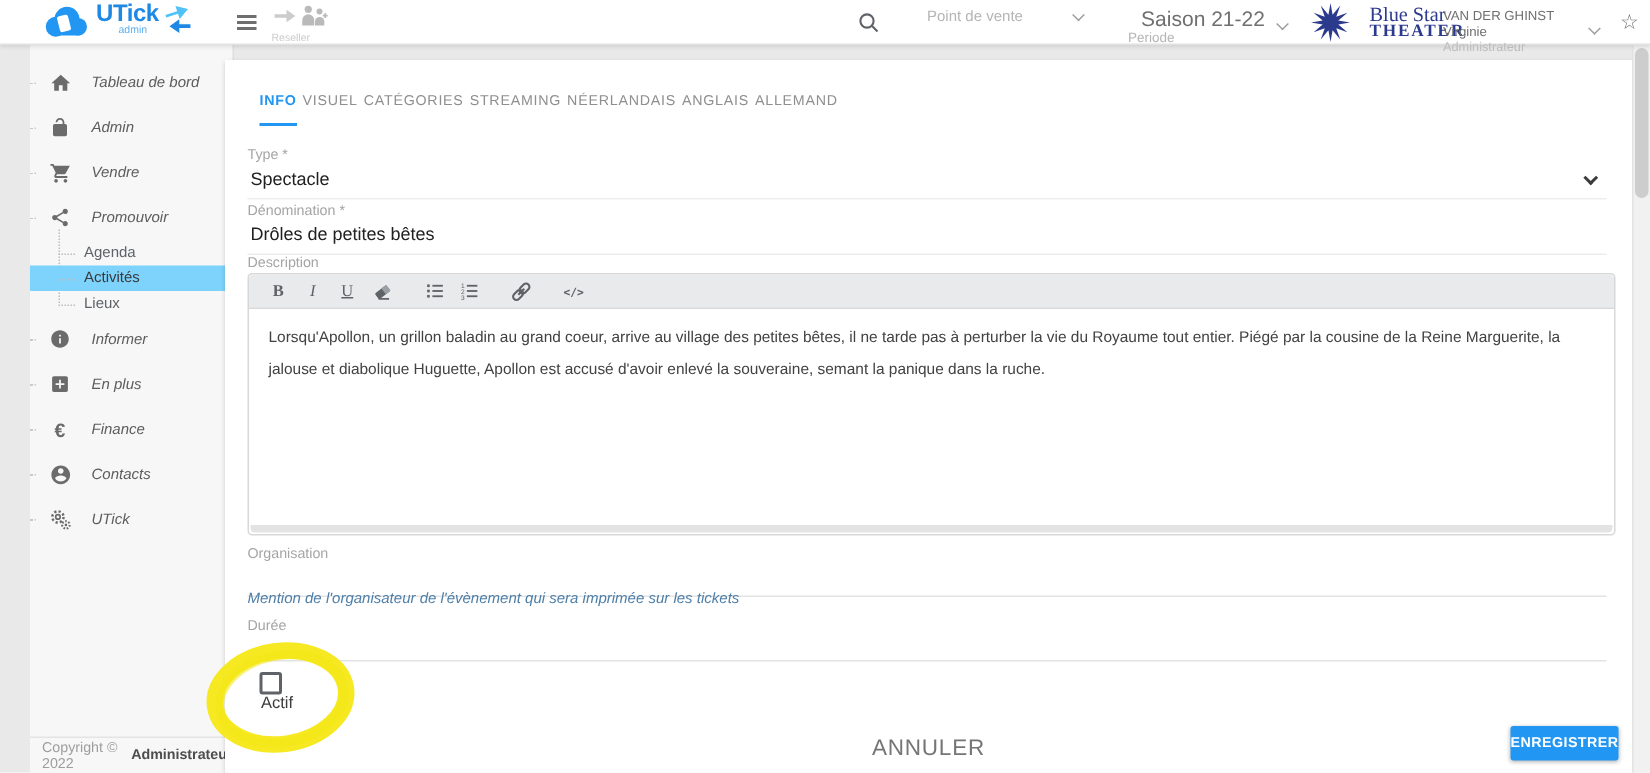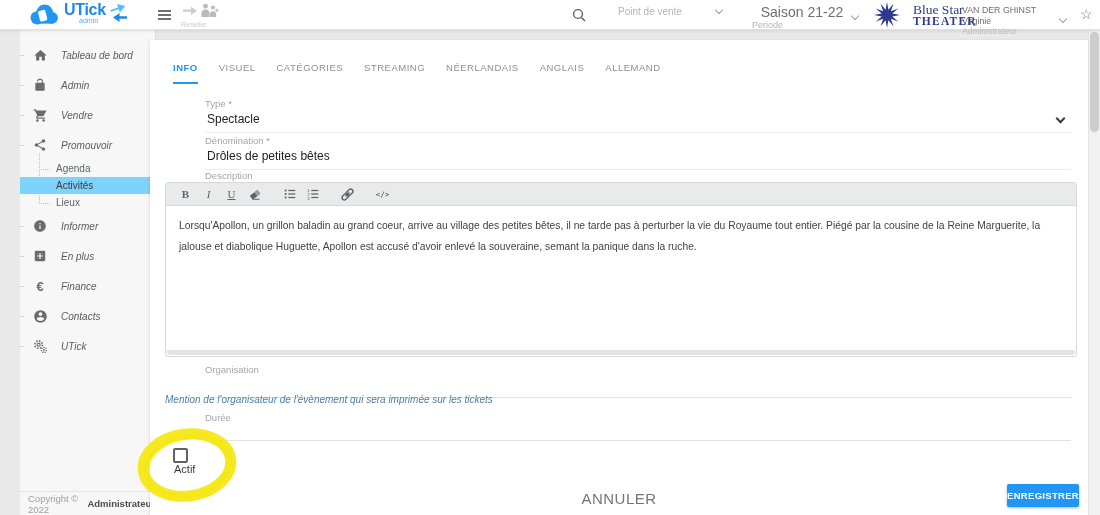--- a/index.html
+++ b/index.html
@@ -54,27 +54,27 @@
               font-size:10px; color:#5f6368; cursor:pointer; }
   .sub-item::before { content:""; position:absolute; left:19px; top:50%; width:11px; border-top:1px dotted #bdbdbd; }
   .sub-item.active { background:#7dd3fc; color:#3a3a3a; }
   .copyright { position:absolute; bottom:0; left:0; right:0; height:24px; border-top:1px solid #e4e4e4;
                display:flex; align-items:center; padding-left:8px; font-size:9.5px; color:#9e9e9e; background:#f7f7f7; }
   .copyright b { color:#4d4d4d; margin-left:3px; font-size:9.5px; }
 
   
   .card { position:absolute; left:150px; top:40px; width:938px; height:500px; background:#fff;
           box-shadow:0 1px 3px rgba(0,0,0,.18); z-index:10; }
-  .tabs { position:absolute; left:23px; top:22px; display:flex; gap:21px; }
+  .tabs { position:absolute; left:23px; top:22px; display:flex; gap:4px; }
   .tab { font-size:9.5px; letter-spacing:.5px; color:#8f8f8f; padding-bottom:9px; cursor:pointer; }
   .tab.active { color:#2196f3; font-weight:bold; border-bottom:2px solid #2196f3; }
 
   .f-label { font-size:9.5px; color:#a5a5a5; }
   .f-value { font-size:12px; color:#212121; }
-  .field { position:absolute; left:15px; right:17px;margin-left:40px; }
+  .field { position:absolute; left:15px; right:17px; }
   .field .line { border-bottom:1px solid #ededed; }
   .sel-chev { width:7px; height:7px; border-right:2px solid #3c3c3c; border-bottom:2px solid #3c3c3c;
               transform:rotate(45deg); position:absolute; right:7px; top:14px; }
 
   .editor { position:absolute; left:15px; right:11px; top:142px; height:175px;
             border:1px solid #d8d8d8; border-radius:3px; background:#fff; }
   .editor-toolbar { height:23px; background:#e9eaeb; border-bottom:1px solid #d8d8d8;
                     border-radius:3px 3px 0 0; display:flex; align-items:center; padding-left:8px; }
   .tb-btn { width:23px; height:20px; display:flex; align-items:center; justify-content:center;
             background:none; border:none; cursor:pointer; color:#5f6368; }

